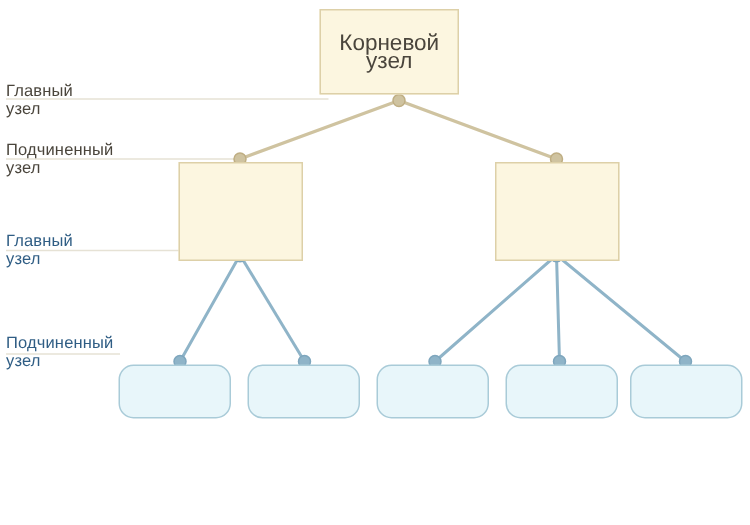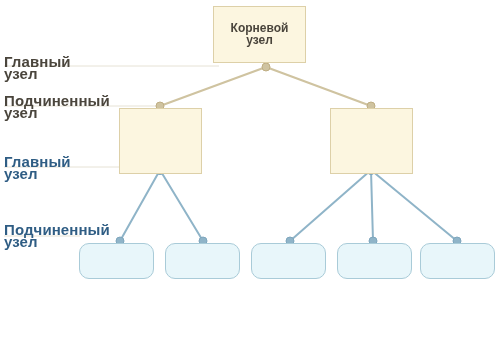--- a/index.html
+++ b/index.html
@@ -17,22 +17,22 @@
   }
   #svg-layer {
     position: absolute;
     left: 0;
     top: 0;
     width: 500px;
     height: 350px;
   }
   .row-label {
     position: absolute;
-    font-size: 15px;
-    font-weight: bold;
+    font-size: 11px;
+    font-weight: normal;
     line-height: 11.5px;
     letter-spacing: 0.1px;
     white-space: pre-line;
     z-index: 5;
   }
   .row-label.tone-dark { color: #4a453c; }
   .row-label.tone-blue { color: #2f5d84; }
 
   .node-box {
     position: absolute;
@@ -46,22 +46,22 @@
   .node-box.kind-cream {
     background: #fcf6e0;
     border: 1px solid #ddd0a8;
   }
   .node-box.kind-blue {
     background: #e8f6fa;
     border: 1.6px solid #a9cbd8;
     border-radius: 10px;
   }
   .node-label {
-    font-size: 12px;
-    font-weight: bold;
+    font-size: 15px;
+    font-weight: normal;
     line-height: 11.5px;
     color: #4a453c;
     white-space: pre-line;
   }
 </style>
 </head>
 <body>
 
 <div id="stage">
 

